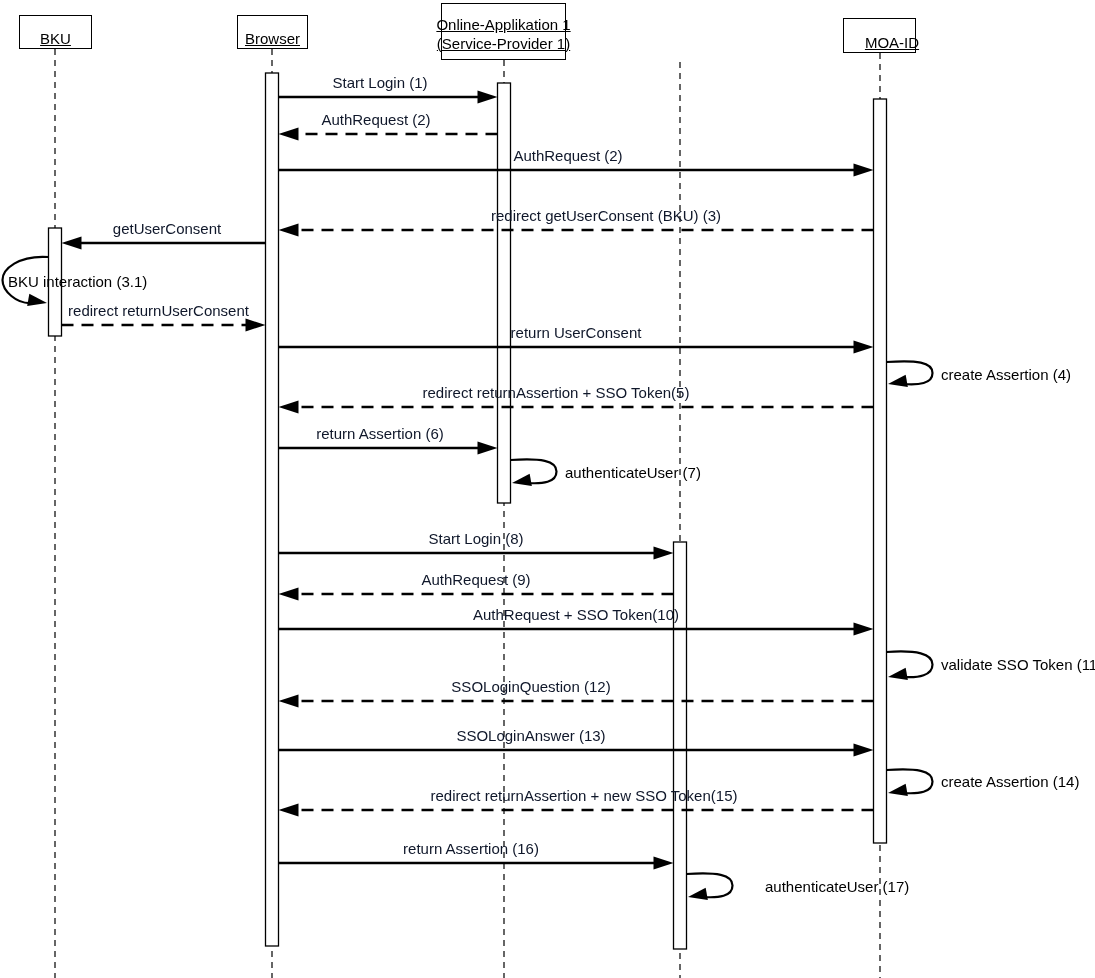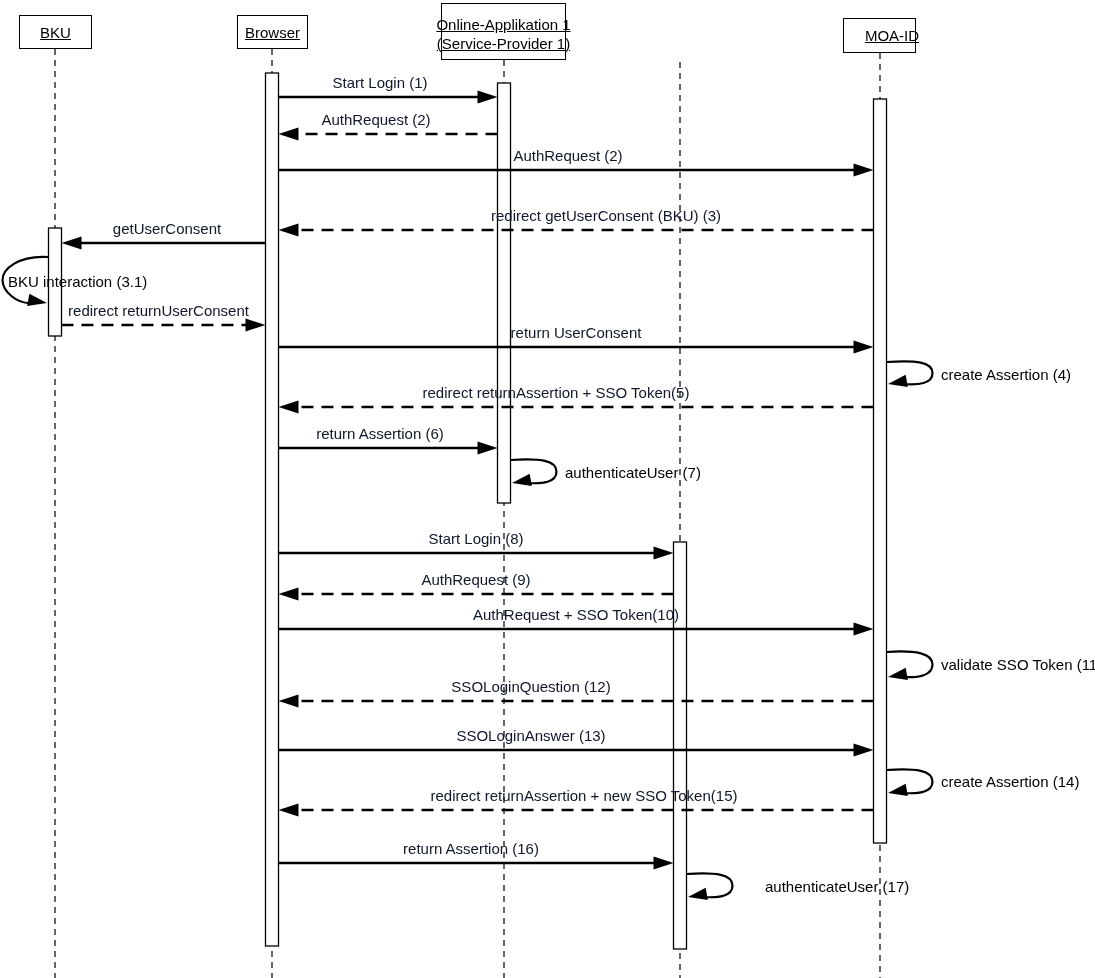--- a/index.html
+++ b/index.html
@@ -27,21 +27,21 @@
     width: 100%;
     height: 100%;
   }
   .actor-box {
     position: absolute;
     box-sizing: border-box;
     border: 1.5px solid #000000;
     background: #ffffff;
     display: flex;
     flex-direction: column;
-    justify-content: center;
+    justify-content: flex-end;
     align-items: center;
     font-size: 15px;
     color: #000000;
   }
   .actor-box.top-align {
     justify-content: center;
     padding-top: 5px;
   }
   .actor-line {
     text-decoration: underline;

